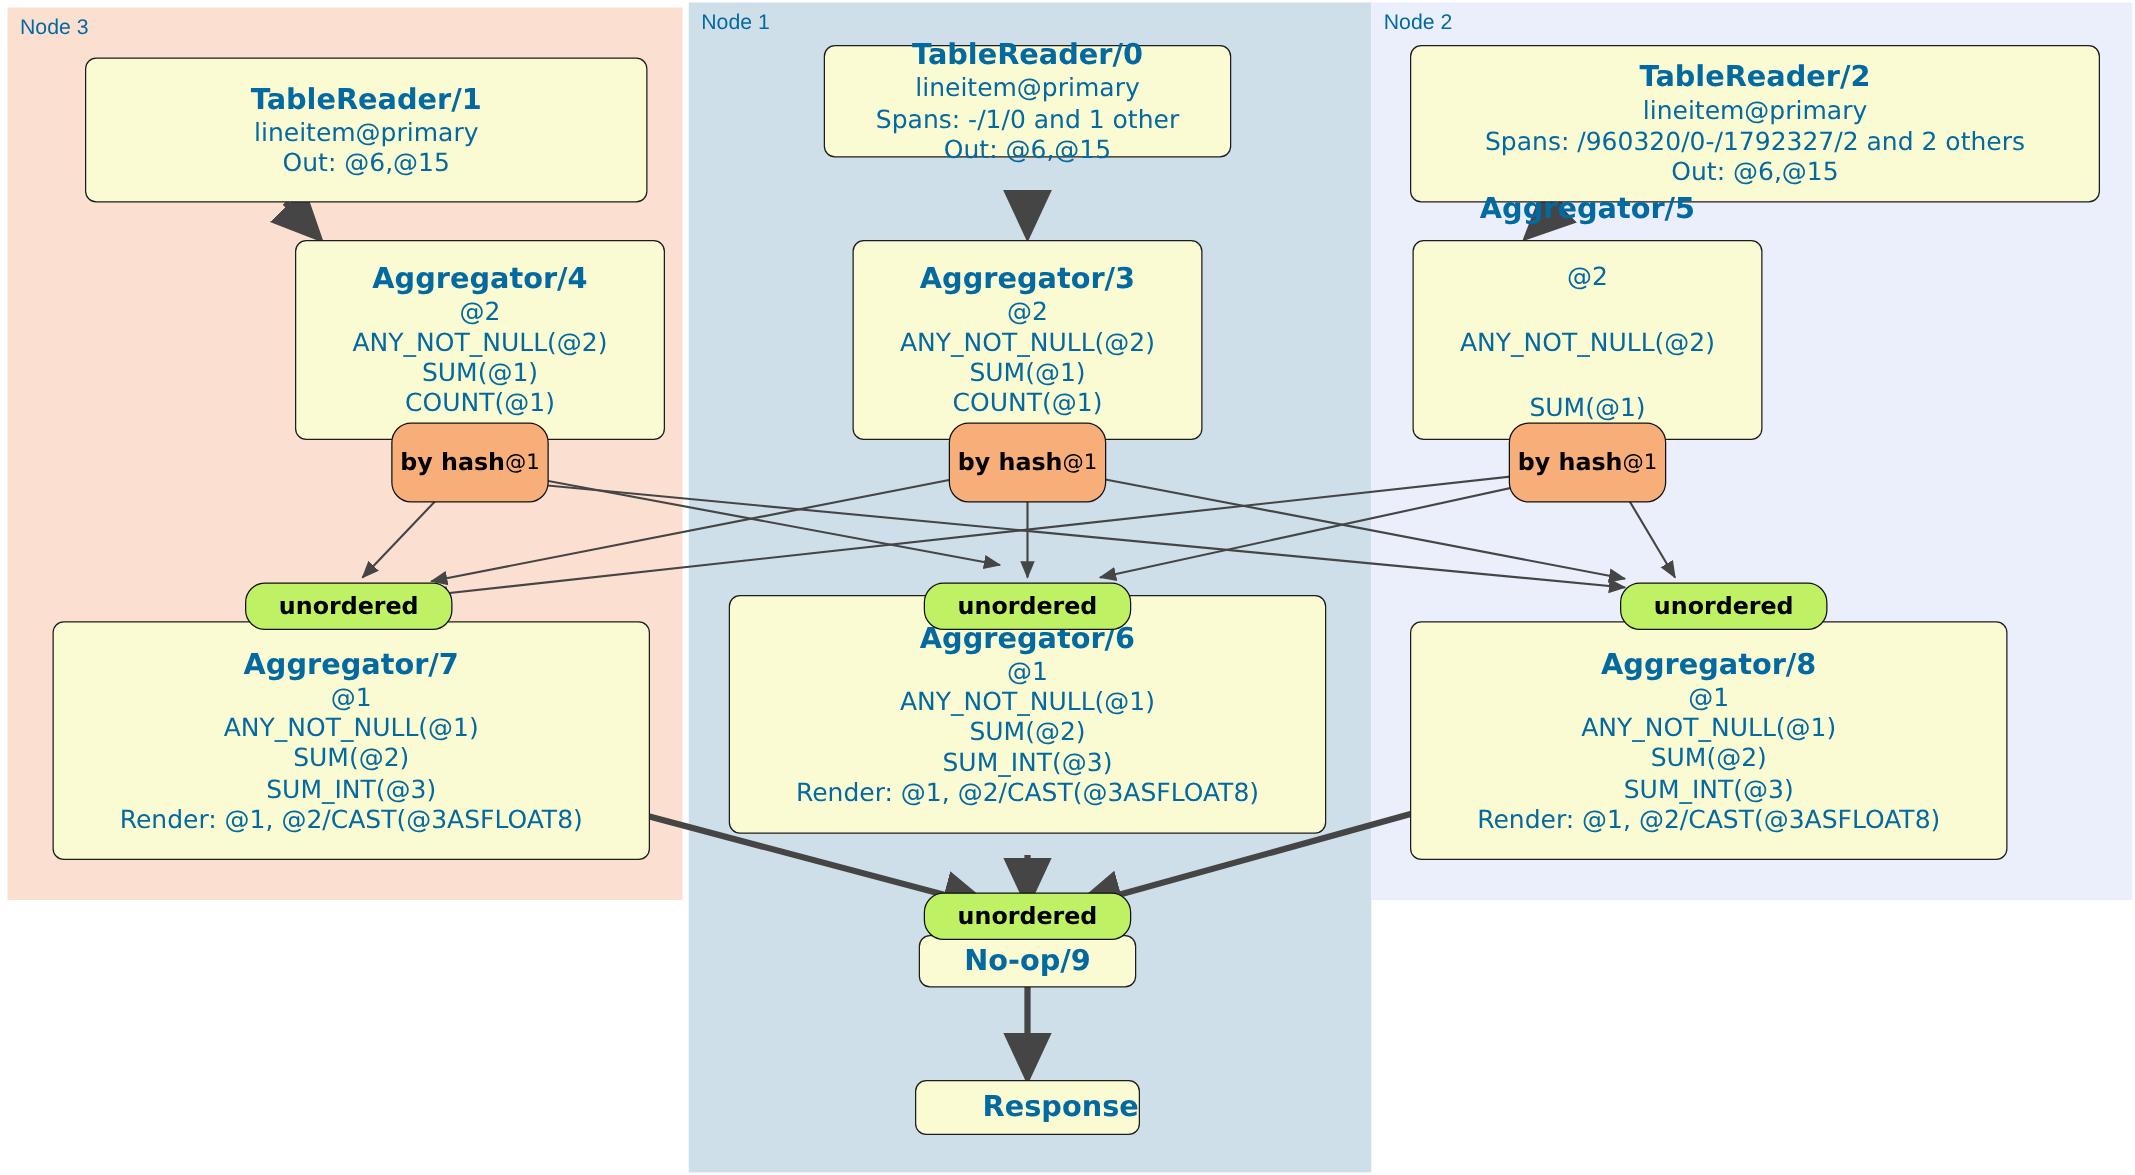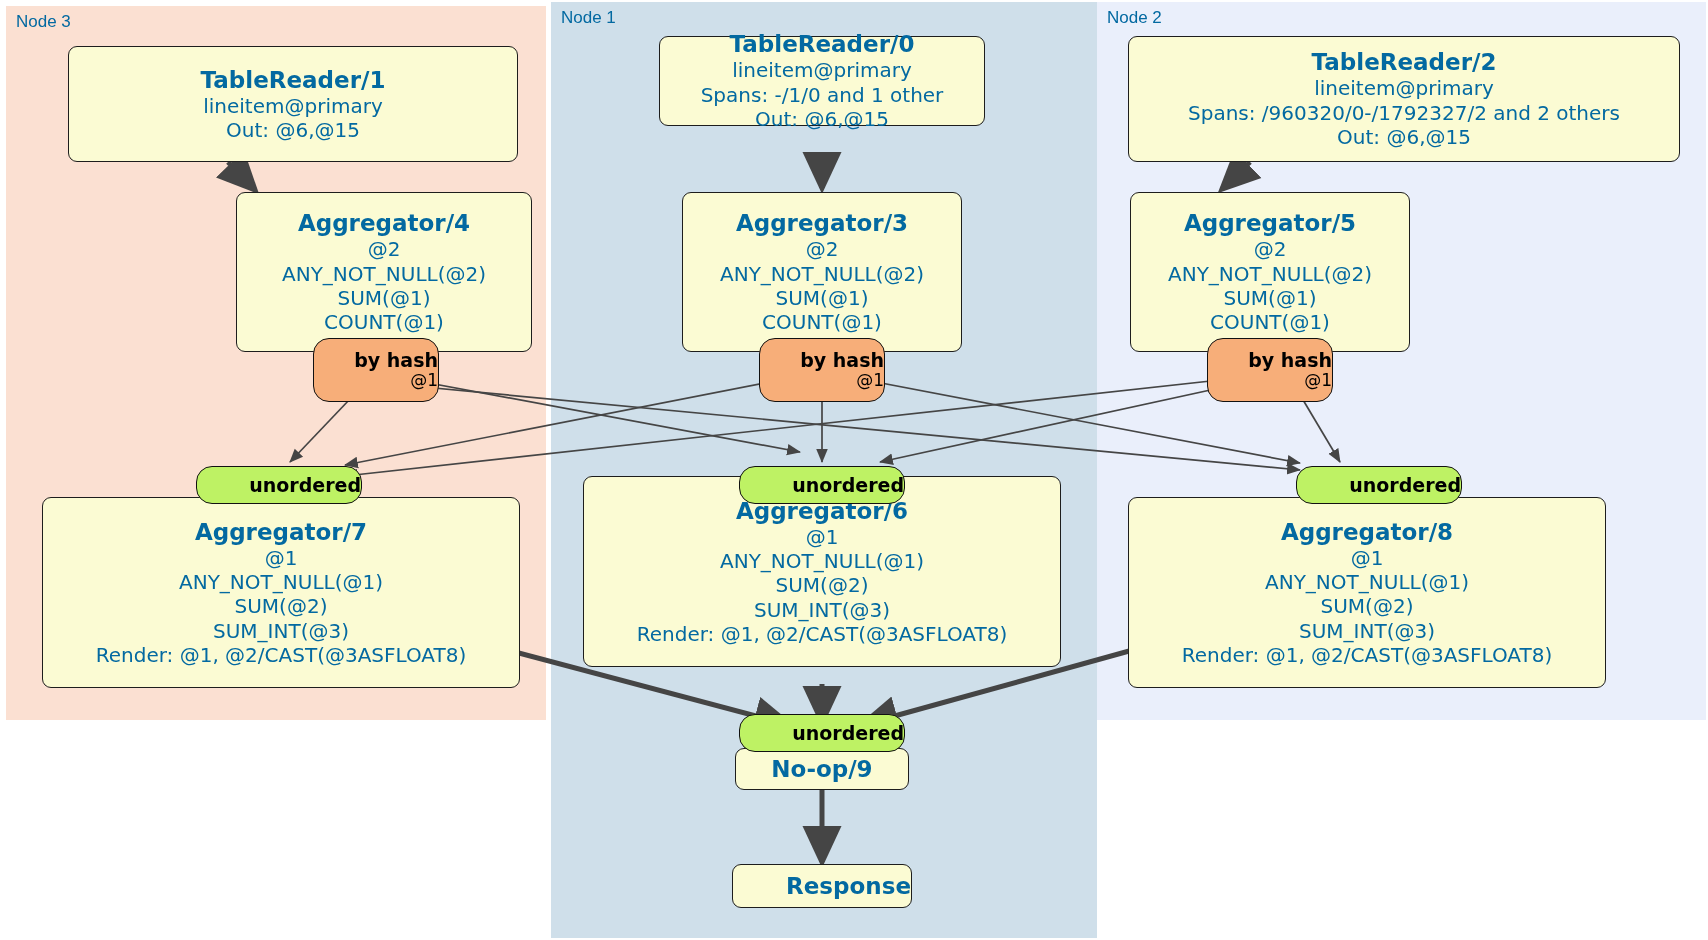--- a/index.html
+++ b/index.html
@@ -20,22 +20,22 @@
   .proc{position:absolute;box-sizing:border-box;background:#fbfbd3;
         border:1.6px solid #1d1d1d;border-radius:9px;
         display:flex;flex-direction:column;align-items:center;justify-content:center;
         text-align:center;color:#0369a1;z-index:6;}
   .proc .ttl{font-weight:bold;font-size:23px;line-height:1.22;
              font-family:"DejaVu Sans","Liberation Sans",sans-serif;}
   .proc .ln{font-size:20px;line-height:1.22;white-space:nowrap;
             font-family:"DejaVu Sans","Liberation Sans",sans-serif;}
 
   .pill{position:absolute;box-sizing:border-box;border:1.8px solid #111;
-        border-radius:16px;display:flex;flex-direction:column;
-        align-items:flex-end;justify-content:center;text-align:center;z-index:8;}
+        border-radius:16px;display:flex;
+        align-items:center;justify-content:center;text-align:center;z-index:8;}
   .pill .pl{font-weight:bold;font-size:19px;line-height:1.1;
             font-family:"DejaVu Sans","Liberation Sans",sans-serif;}
   .pill .ps{font-size:17px;line-height:1.1;
             font-family:"DejaVu Sans","Liberation Sans",sans-serif;}
   .router{background:#f7ae79;}
   .recv{background:#bef264;}
 
   #wires{position:absolute;left:0;top:0;width:1708px;height:940px;z-index:4;}
 </style>
 </head>
@@ -169,21 +169,21 @@
     <div class="ttl">Response</div>
   </div>
 
   <div class="proc" style="left:1128px;top:36px;width:552px;height:126px;">
     <div class="ttl">TableReader/2</div>
     <div class="ln">lineitem@primary</div>
     <div class="ln">Spans: /960320/0-/1792327/2 and 2 others</div>
     <div class="ln">Out: @6,@15</div>
   </div>
 
-  <div class="proc" style="left:1130px;top:192px;width:280px;height:160px;">
+  <div class="proc" style="left:1130px;top:192px;width:280px;height:160px;gap:28px;">
     <div class="ttl">Aggregator/5</div>
     <div class="ln">@2</div>
     <div class="ln">ANY_NOT_NULL(@2)</div>
     <div class="ln">SUM(@1)</div>
     <div class="ln">COUNT(@1)</div>
   </div>
 
   <div class="pill router" style="left:1207px;top:338px;width:126px;height:64px;">
     <div class="pl">by hash</div>
     <div class="ps">@1</div>

